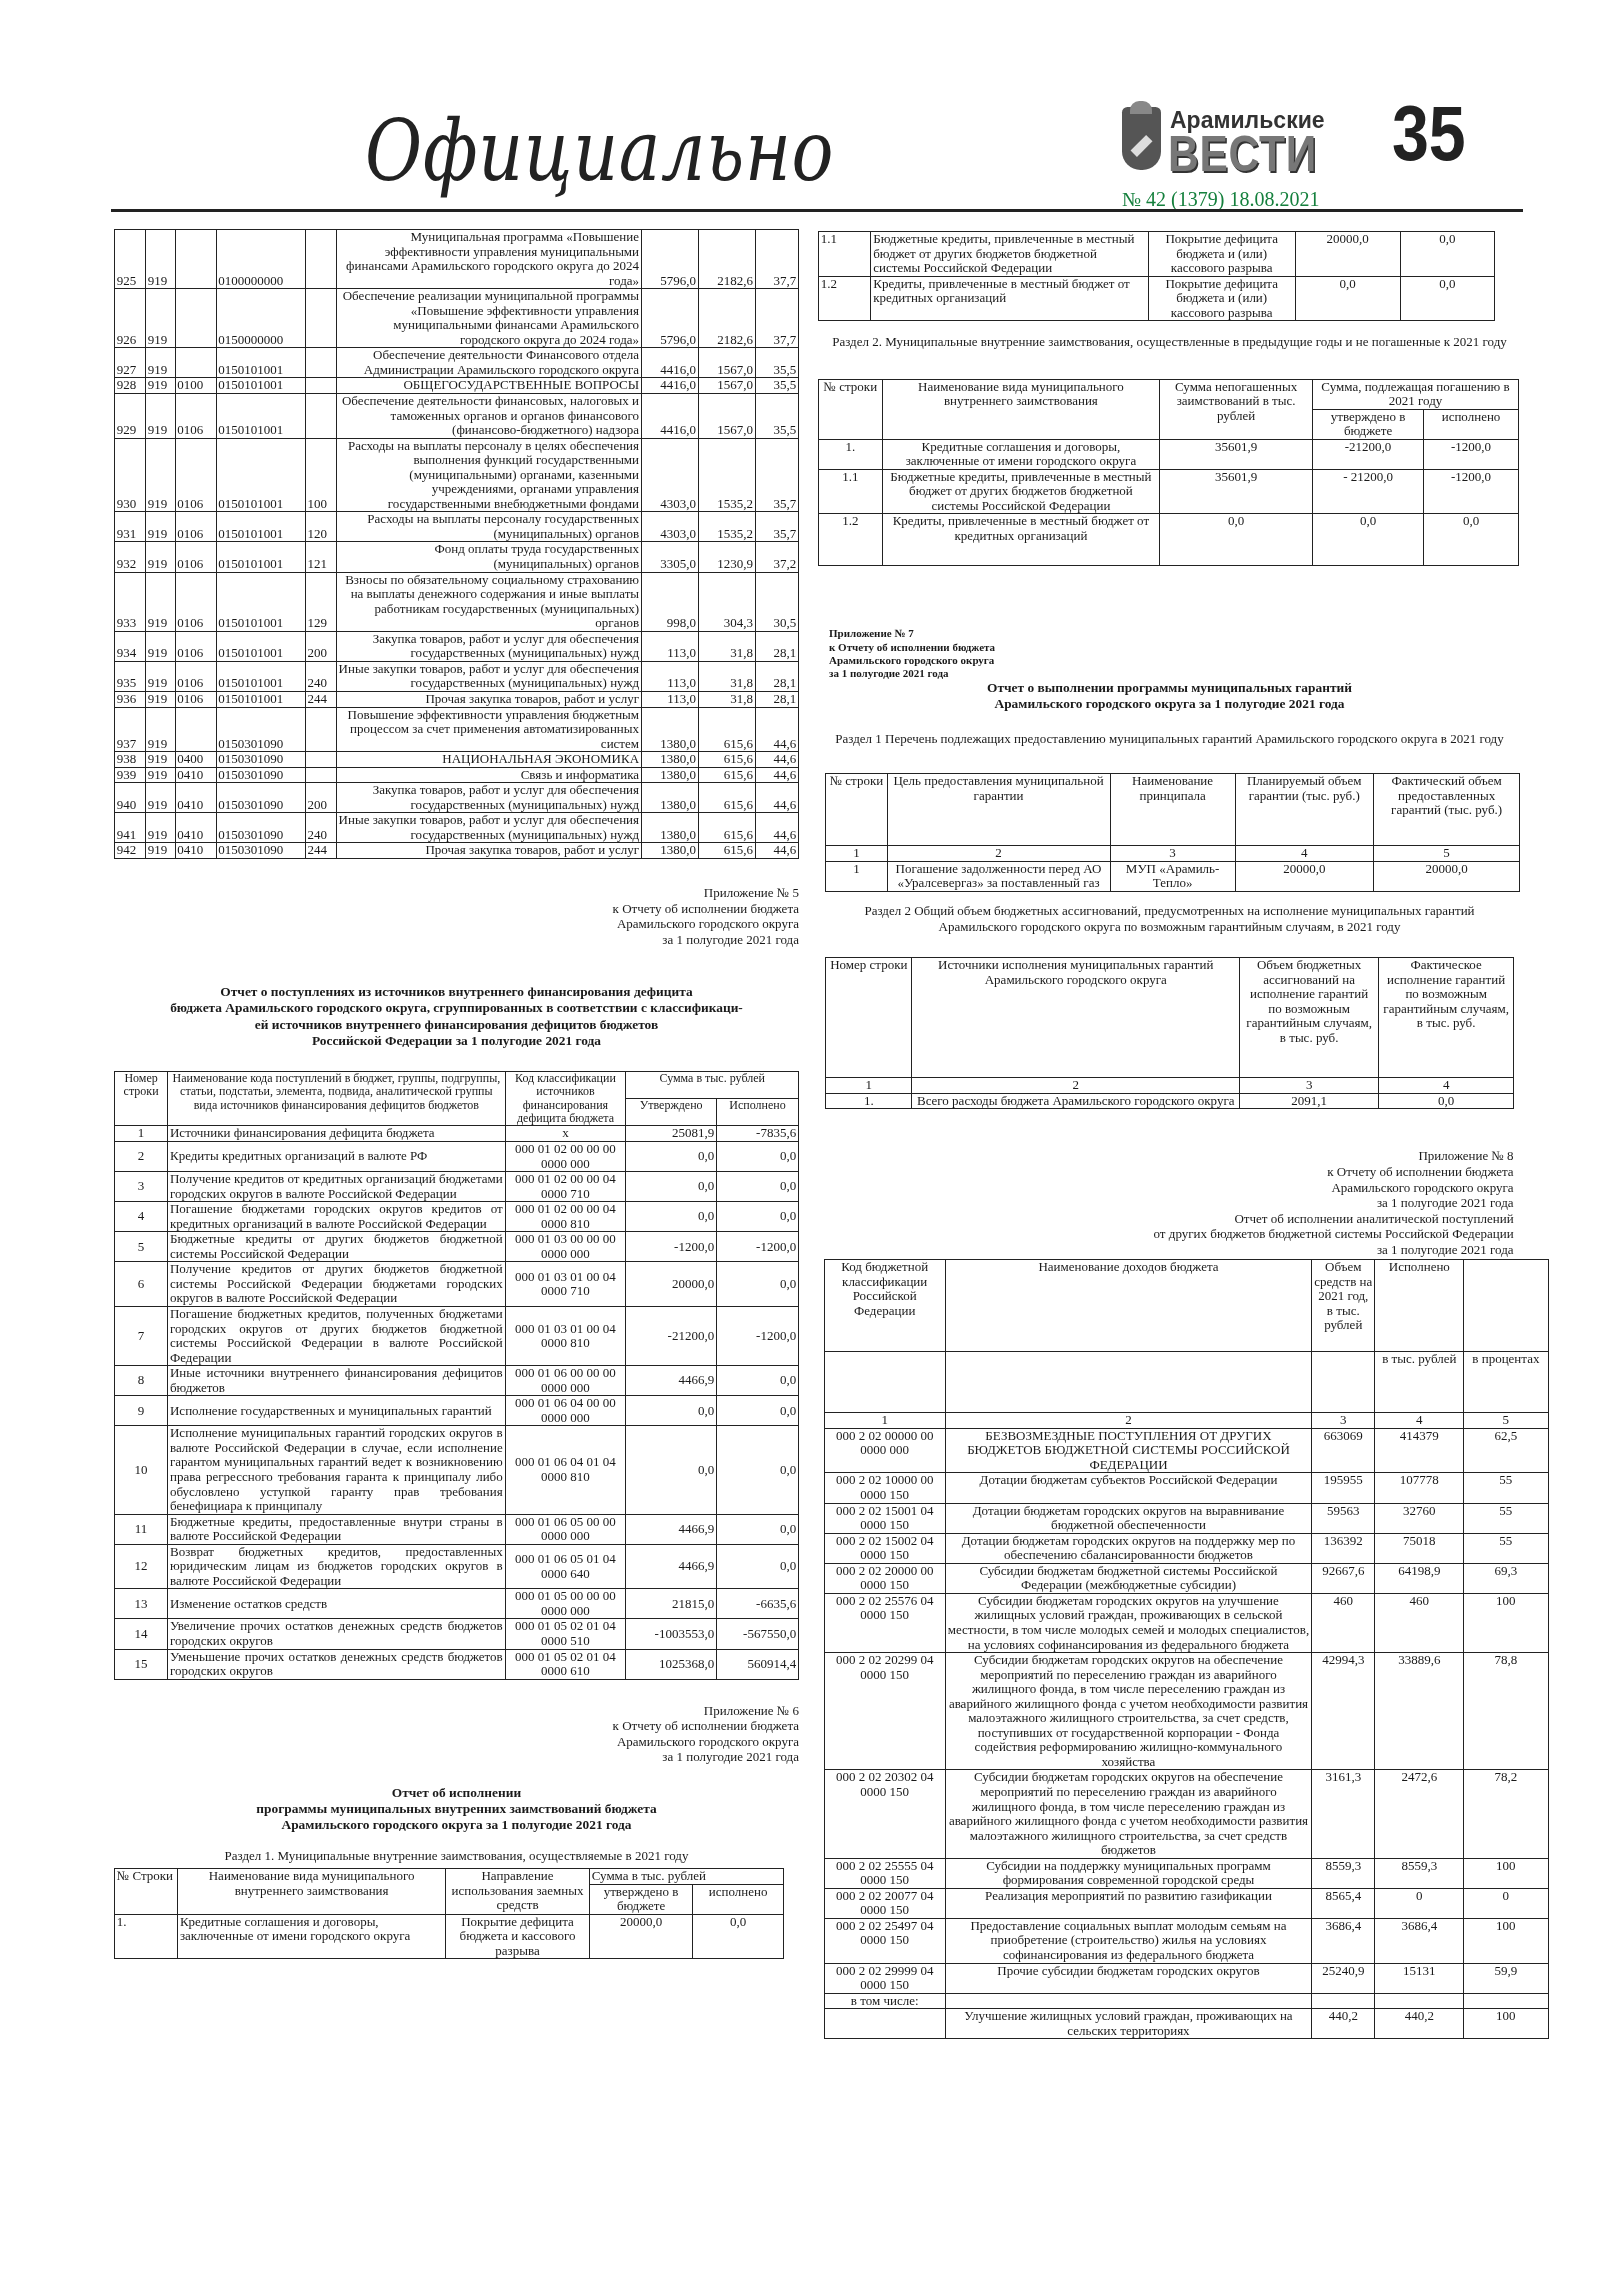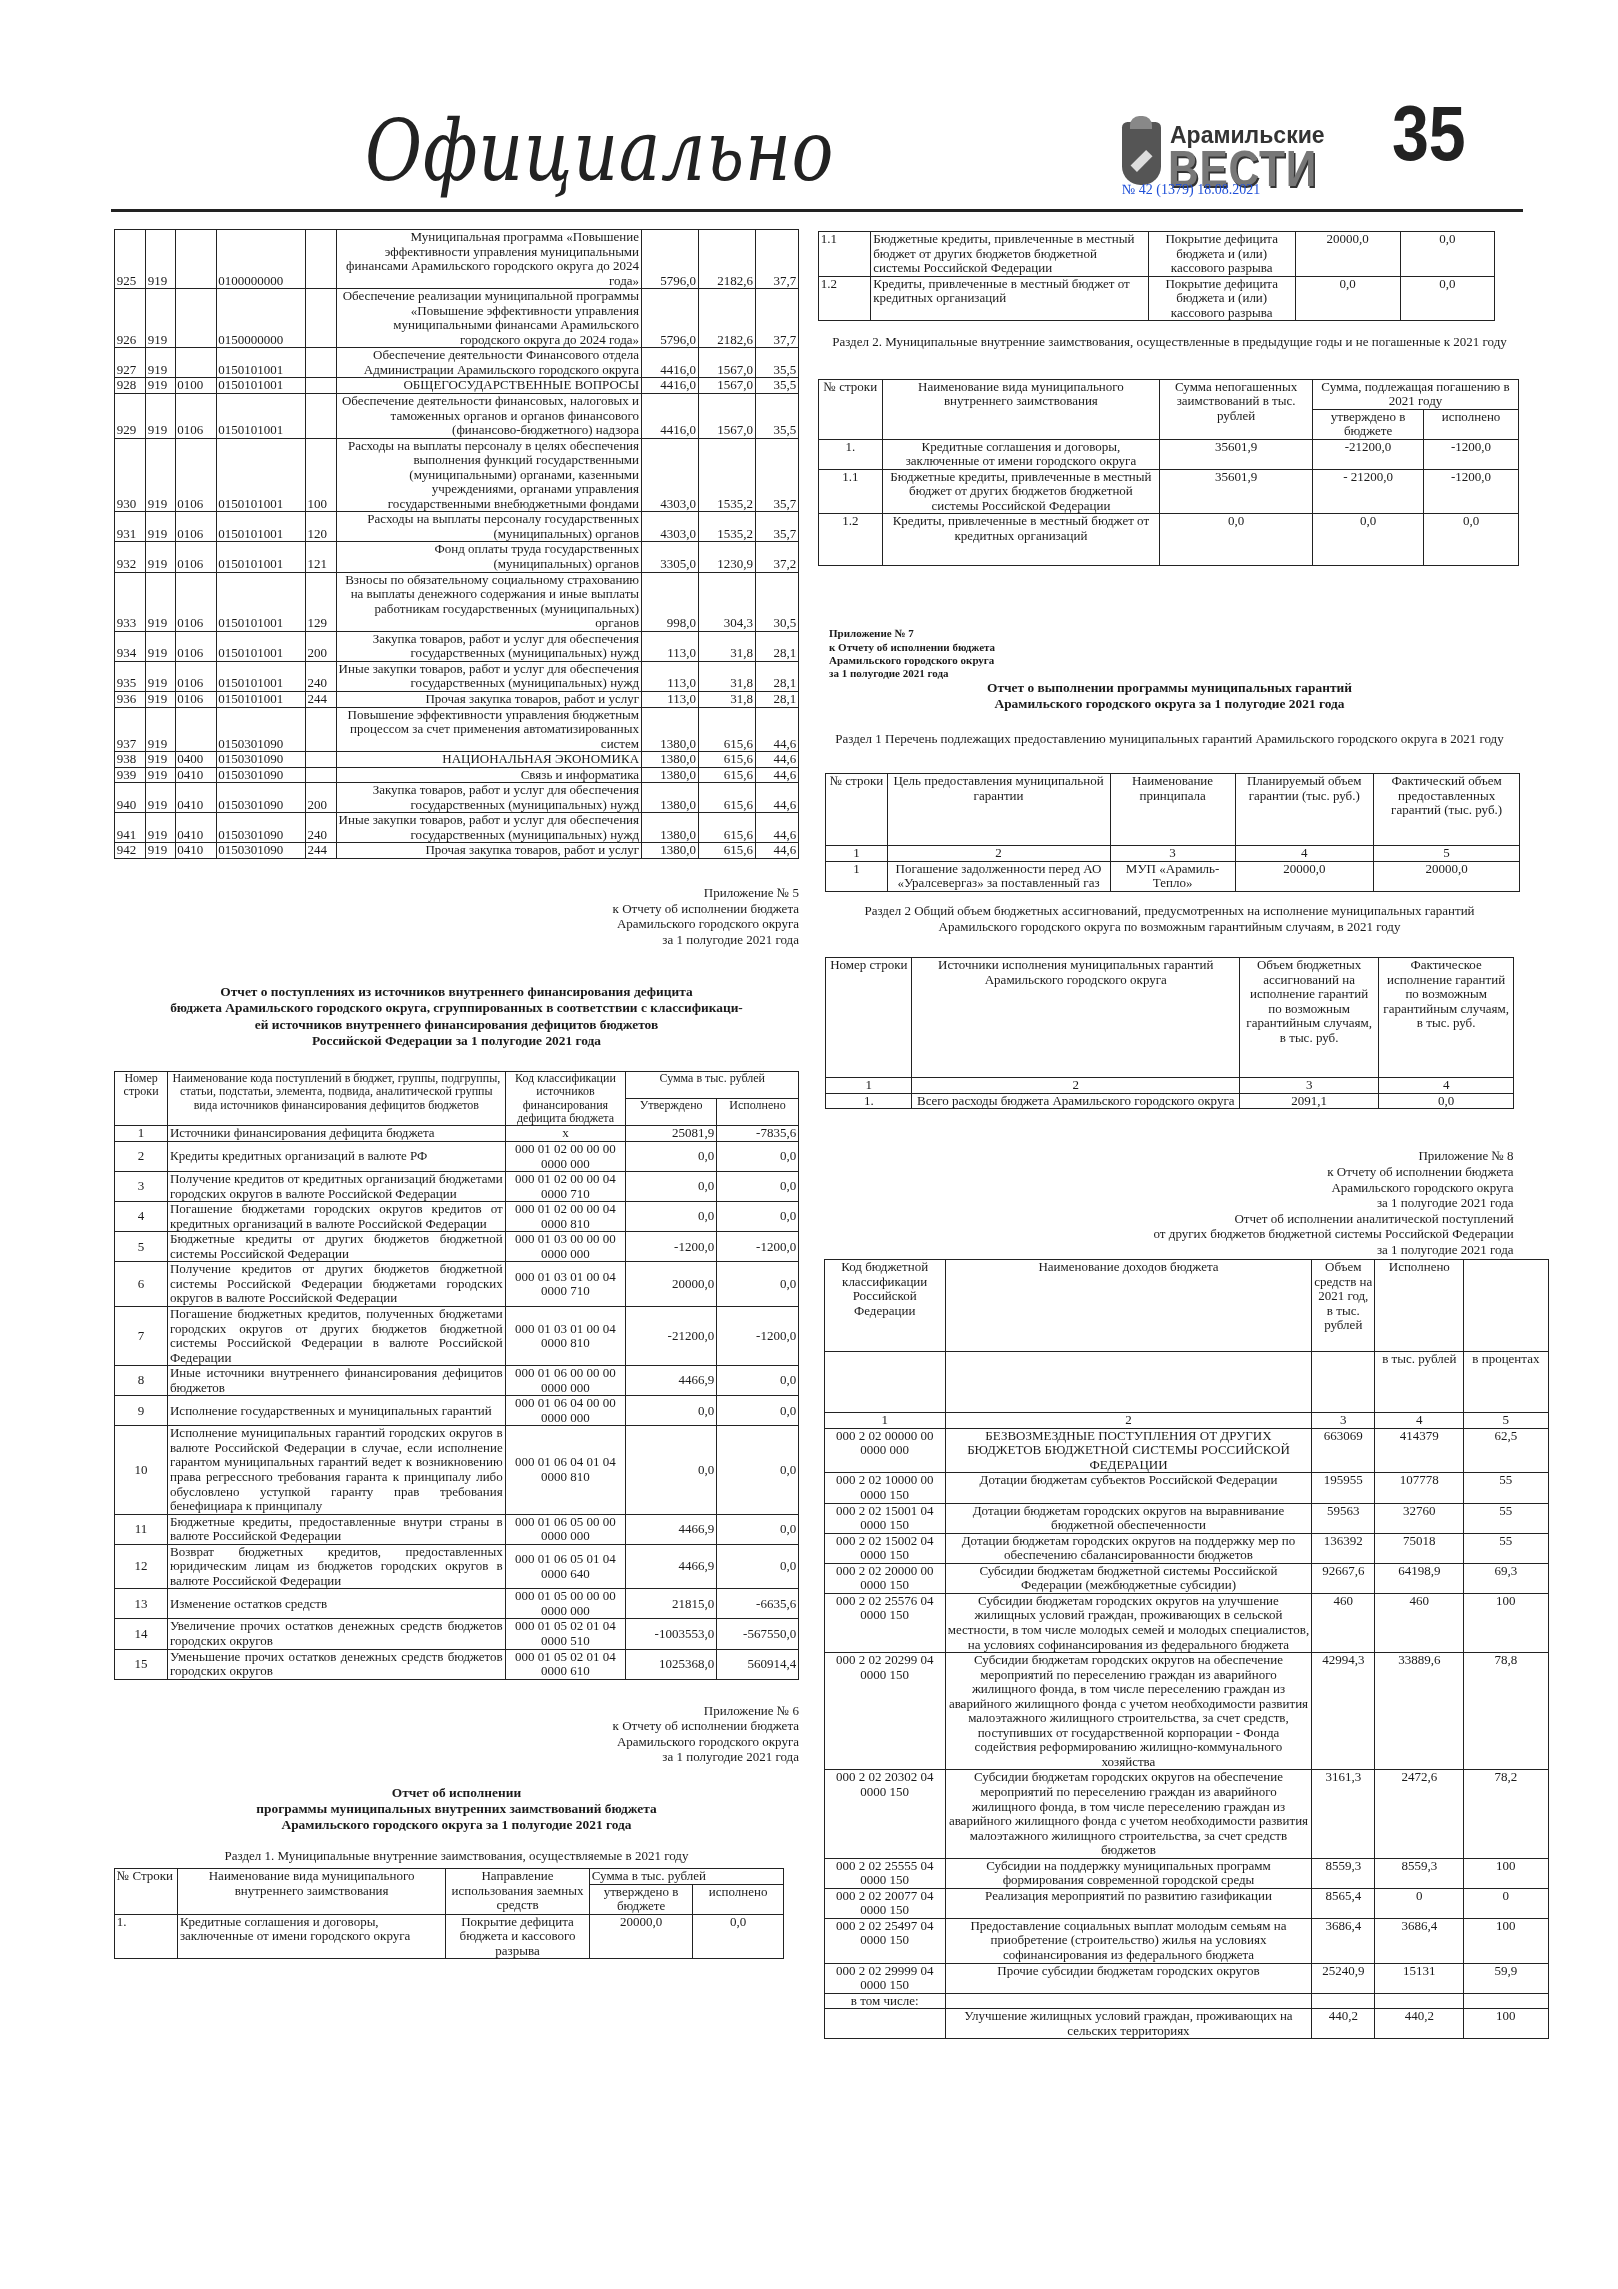--- a/index.html
+++ b/index.html
@@ -1,25 +1,25 @@
 <!DOCTYPE html>
 <html style="font-size:14.8px"><head>
 <meta charset="utf-8">
 <style>
   html,body{margin:0;padding:0;background:#fff;}
   body{width:1619px;height:2290px;position:relative;font-family:"Liberation Serif","DejaVu Serif",serif;color:#1a1a1a;overflow:hidden;}
   .masthead{position:absolute;left:111px;top:92px;width:1412px;height:111px;}
   .section-title{position:absolute;left:254px;top:9.2px;font-family:"DejaVu Serif",serif;font-style:italic;font-size:85px;color:#222;letter-spacing:0.9px;transform:scaleX(0.82);transform-origin:left;}
-  .logo{position:absolute;left:1011px;top:26px;width:226px;height:74px;}
+  .logo{position:absolute;left:1011px;top:11px;width:226px;height:74px;}
   .crest{position:absolute;left:0;top:3.7px;width:39px;height:63px;background:#555;border-radius:5.5px 5.5px 18.5px 18.5px;}
   .crest:before{content:"";position:absolute;left:8.3px;top:-5.5px;width:22px;height:13px;background:#888;border-radius:9.2px 9.2px 0 0;}
   .crest:after{content:"";position:absolute;left:14.8px;top:28px;width:9.2px;height:22px;background:#ddd;transform:rotate(45deg);}
   .logo-top{position:absolute;left:48px;top:3.7px;font-family:"Liberation Sans",sans-serif;font-weight:bold;font-size:23px;color:#333;}
   .logo-main{position:absolute;left:46px;top:22px;font-family:"Liberation Sans",sans-serif;font-weight:bold;font-size:50px;color:#777;letter-spacing:0.9px;transform:scaleX(0.85);transform-origin:left;text-shadow:1.8px 1.8px 0 #333;}
-  .issue{position:absolute;left:1011px;top:90px;font-size:14px;color:#1d4ed8;}
+  .issue{position:absolute;left:1011px;top:96px;font-size:20px;color:#15803d;}
   .page-num{position:absolute;left:1281px;top:-3.7px;font-family:"Liberation Sans",sans-serif;font-weight:bold;font-size:78px;color:#222;transform:scaleX(0.85);transform-origin:left;}
   .rule{position:absolute;left:111px;top:209px;width:1412px;height:2.8px;background:#222;}
   .col{position:absolute;}
   table{border-collapse:collapse;font-size:12.5px;line-height:1.12;}
   td,th{border:1.4px solid #222;padding:0 1.8px;font-weight:normal;vertical-align:bottom;}
   .left{position:absolute;left:114px;top:229px;width:685px;}
   .t1 td{font-size:13px;}
   .t1 td.desc{text-align:right;}
   .t1 td.num{text-align:right;}
   .appx{text-align:right;font-size:13px;line-height:1.2;}

